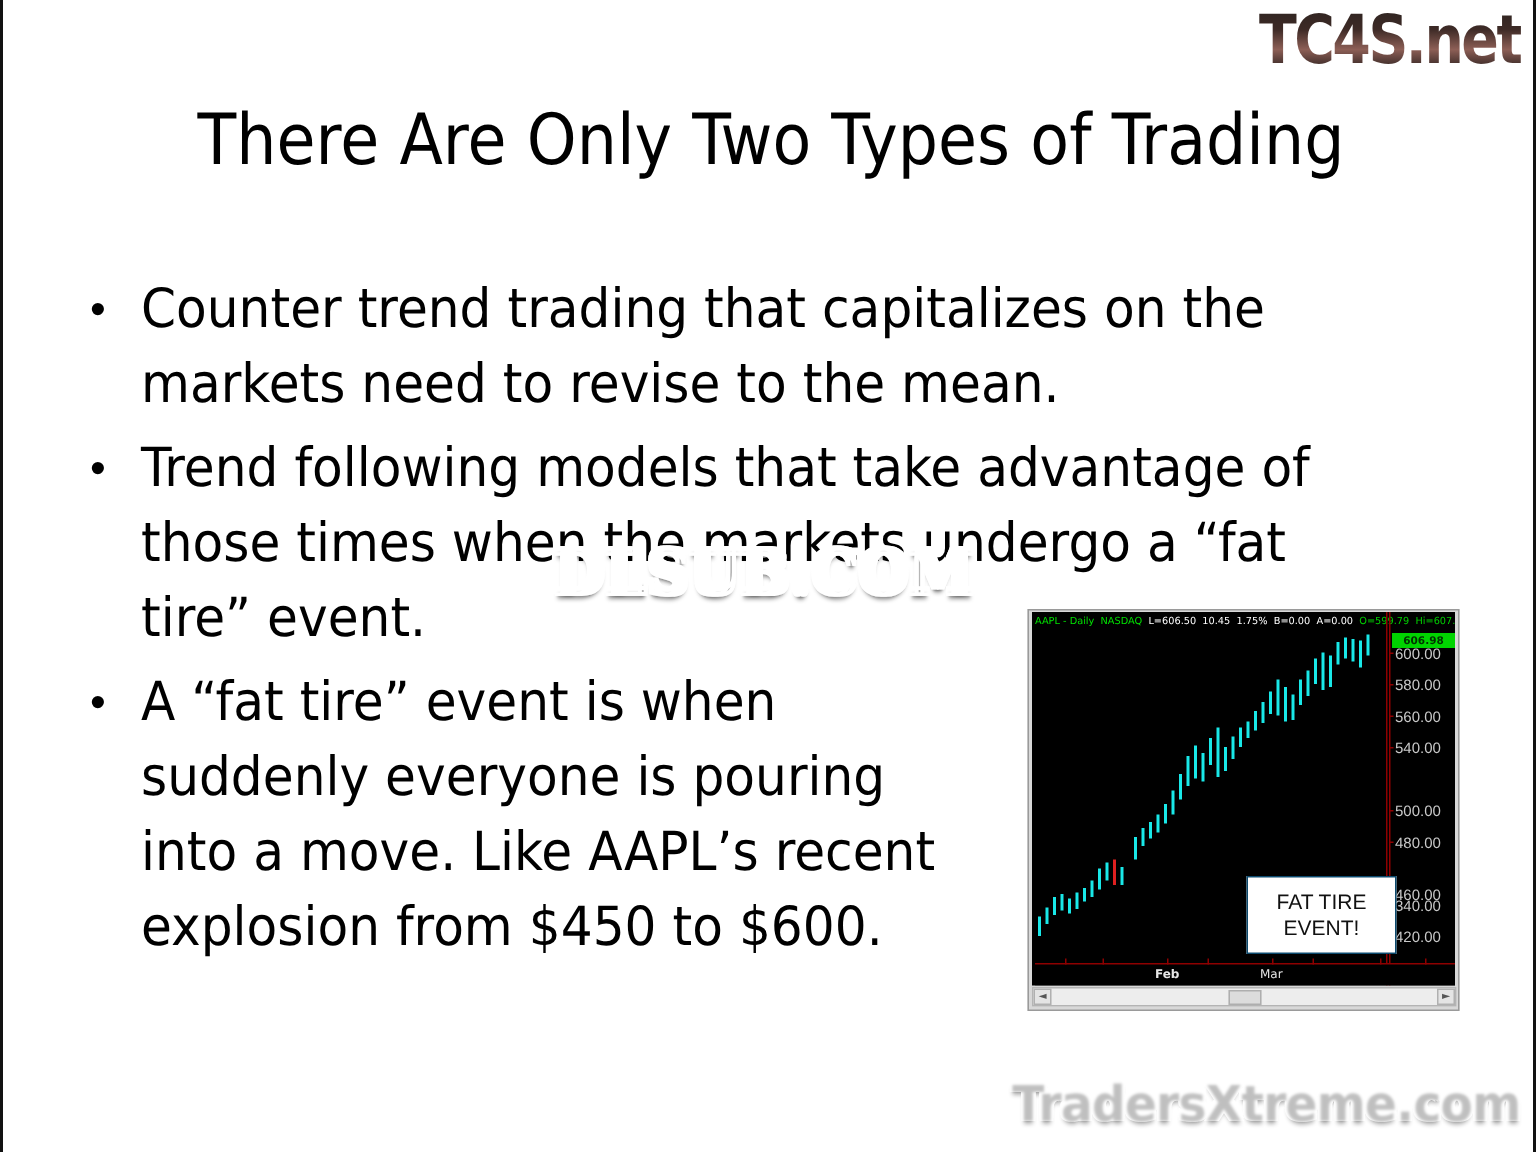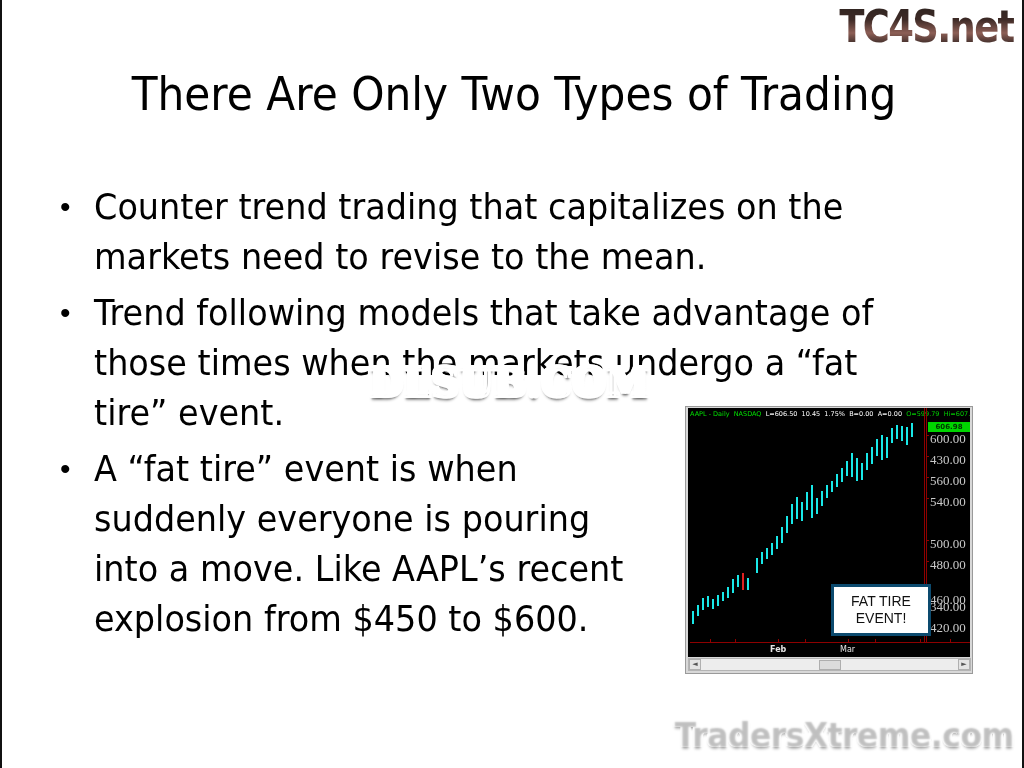--- a/index.html
+++ b/index.html
@@ -151,22 +151,22 @@
   
   #price-scale {
     position:absolute;
     right:0px; top:0px;
     width:44px; height:249px;
     border-left:1px solid #8e0000;
   }
   .price-tick {
     position:absolute;
     left:3px;
-    font-family:Liberation Serif, serif;
-    font-size:13px;
+    font-family:Liberation Sans, sans-serif;
+    font-size:10px;
     color:#c9c9c9;
     white-space:nowrap;
   }
   .price-tick::before {
     content:"";
     position:absolute;
     left:-4px; top:4px;
     width:3px; height:1px;
     background:#8e0000;
   }
@@ -222,21 +222,21 @@
     right:45px; top:0; width:1px; height:249px;
     background:#8e0000;
   }
 
   
   #callout-fat-tire {
     position:absolute;
     left:143px; top:176px;
     width:100px; height:52px;
     background:#ffffff;
-    border:3px solid #0c4a6e;
+    border:1px solid #0c4a6e;
     display:flex;
     flex-direction:column;
     align-items:center;
     justify-content:center;
     font-family:"Liberation Sans", sans-serif;
     font-size:14px;
     line-height:17px;
     color:#111;
     text-align:center;
     z-index:6;
@@ -394,21 +394,21 @@
         </div>
 
       <div id="callout-fat-tire">
         <span>FAT TIRE</span>
         <span>EVENT!</span>
       </div>
 
       <div id="price-scale">
         <div id="price-current" style="top: 14.2934px;">606.98</div>
       <div class="price-tick" style="top: 22.6535px;">600.00</div>
-          <div class="price-tick" style="top: 43.7426px;">430.00</div>
+          <div class="price-tick" style="top: 43.7426px;">580.00</div>
           <div class="price-tick" style="top: 64.8317px;">560.00</div>
           <div class="price-tick" style="top: 85.9208px; text-align: center;">540.00</div>
           <div class="price-tick" style="top: 107.01px; margin-left: 48px;">520.00</div>
           <div class="price-tick" style="top: 128.099px;">500.00</div>
           <div class="price-tick" style="top: 149.188px;">480.00</div>
           <div class="price-tick" style="top: 184px;">460.00</div>
           <div class="price-tick" style="top: 191.366px;">340.00</div>
           <div class="price-tick" style="top: 212.455px;">420.00</div>
         </div>
 

